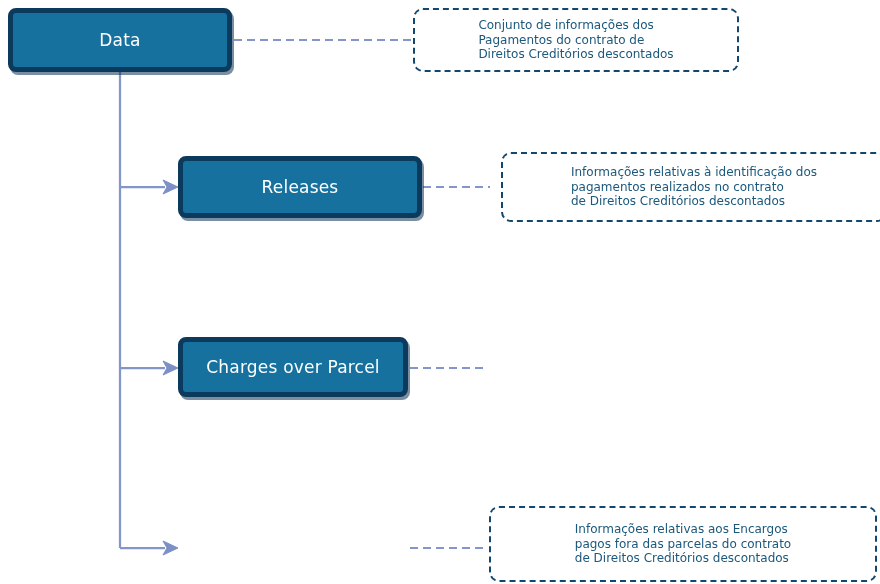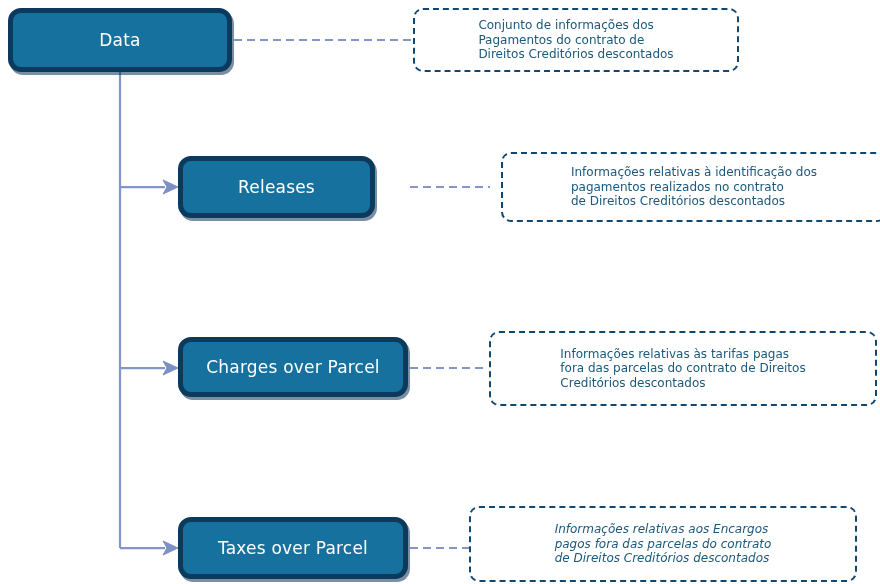--- a/index.html
+++ b/index.html
@@ -45,31 +45,31 @@
     stroke:var(--arrow);
     stroke-width:1;
     stroke-linejoin:round;
   }
   .node{
     position:absolute;
     z-index:2;
     box-sizing:border-box;
     background:var(--node-fill);
     border:5px solid var(--node-border);
-    border-radius:13px;
+    border-radius:8px;
     box-shadow:2px 3px 0 rgba(12,51,84,0.55);
     display:flex;
     align-items:center;
     justify-content:center;
     color:var(--node-text);
     font-size:17px;
     letter-spacing:0.2px;
   }
   .node-root{left:8px;top:8px;width:224px;height:64px;}
-  .node-releases{left:178px;top:156px;width:197px;height:62px;}
+  .node-releases{left:178px;top:156px;width:244px;height:62px;}
   .node-charges{left:178px;top:337px;width:230px;height:60px;}
   .node-taxes{left:178px;top:517px;width:230px;height:62px;}
   .note{
     position:absolute;
     z-index:1;
     box-sizing:border-box;
     background:#ffffff;
     border:2px dashed var(--note-border);
     border-radius:10px;
     display:flex;
@@ -78,21 +78,21 @@
     text-align:left;
     color:var(--note-text);
     font-size:12px;
     line-height:1.22;
     padding:4px 8px;
   }
   .note-text{white-space:pre-line;}
   .note-data{left:413px;top:8px;width:326px;height:64px;}
   .note-releases{left:501px;top:152px;width:386px;height:70px;}
   .note-charges{left:489px;top:331px;width:388px;height:75px;}
-  .note-taxes{left:469px;top:506px;width:388px;height:76px;font-style:italic;}
+  .note-taxes{left:489px;top:506px;width:388px;height:76px;}
 </style>
 </head>
 <body>
 
 <div class="canvas">
 
   <svg class="connectors" viewBox="0 0 880 584" xmlns="http://www.w3.org/2000/svg" aria-hidden="true">
 
     <path class="solid-line" d="M120 71 V548"></path>
 
@@ -112,38 +112,30 @@
 
   <div class="node node-root">
     <span>Data</span>
   </div>
   <div class="node node-releases">
     <span>Releases</span>
   </div>
   <div class="node node-charges">
     <span>Charges over Parcel</span>
   </div>
-  <div class="node node-taxes">
-    <span>Taxes over Parcel</span>
-  </div>
 
   <div class="note note-data">
     <span class="note-text">Conjunto de informações dos
 Pagamentos do contrato de
 Direitos Creditórios descontados</span>
   </div>
   <div class="note note-releases">
     <span class="note-text">Informações relativas à identificação dos
 pagamentos realizados no contrato
 de Direitos Creditórios descontados</span>
   </div>
-  <div class="note note-charges">
-    <span class="note-text">Informações relativas às tarifas pagas
-fora das parcelas do contrato de Direitos
-Creditórios descontados</span>
-  </div>
   <div class="note note-taxes">
     <span class="note-text">Informações relativas aos Encargos
 pagos fora das parcelas do contrato
 de Direitos Creditórios descontados</span>
   </div>
 
 </div>
 
 </body></html>

